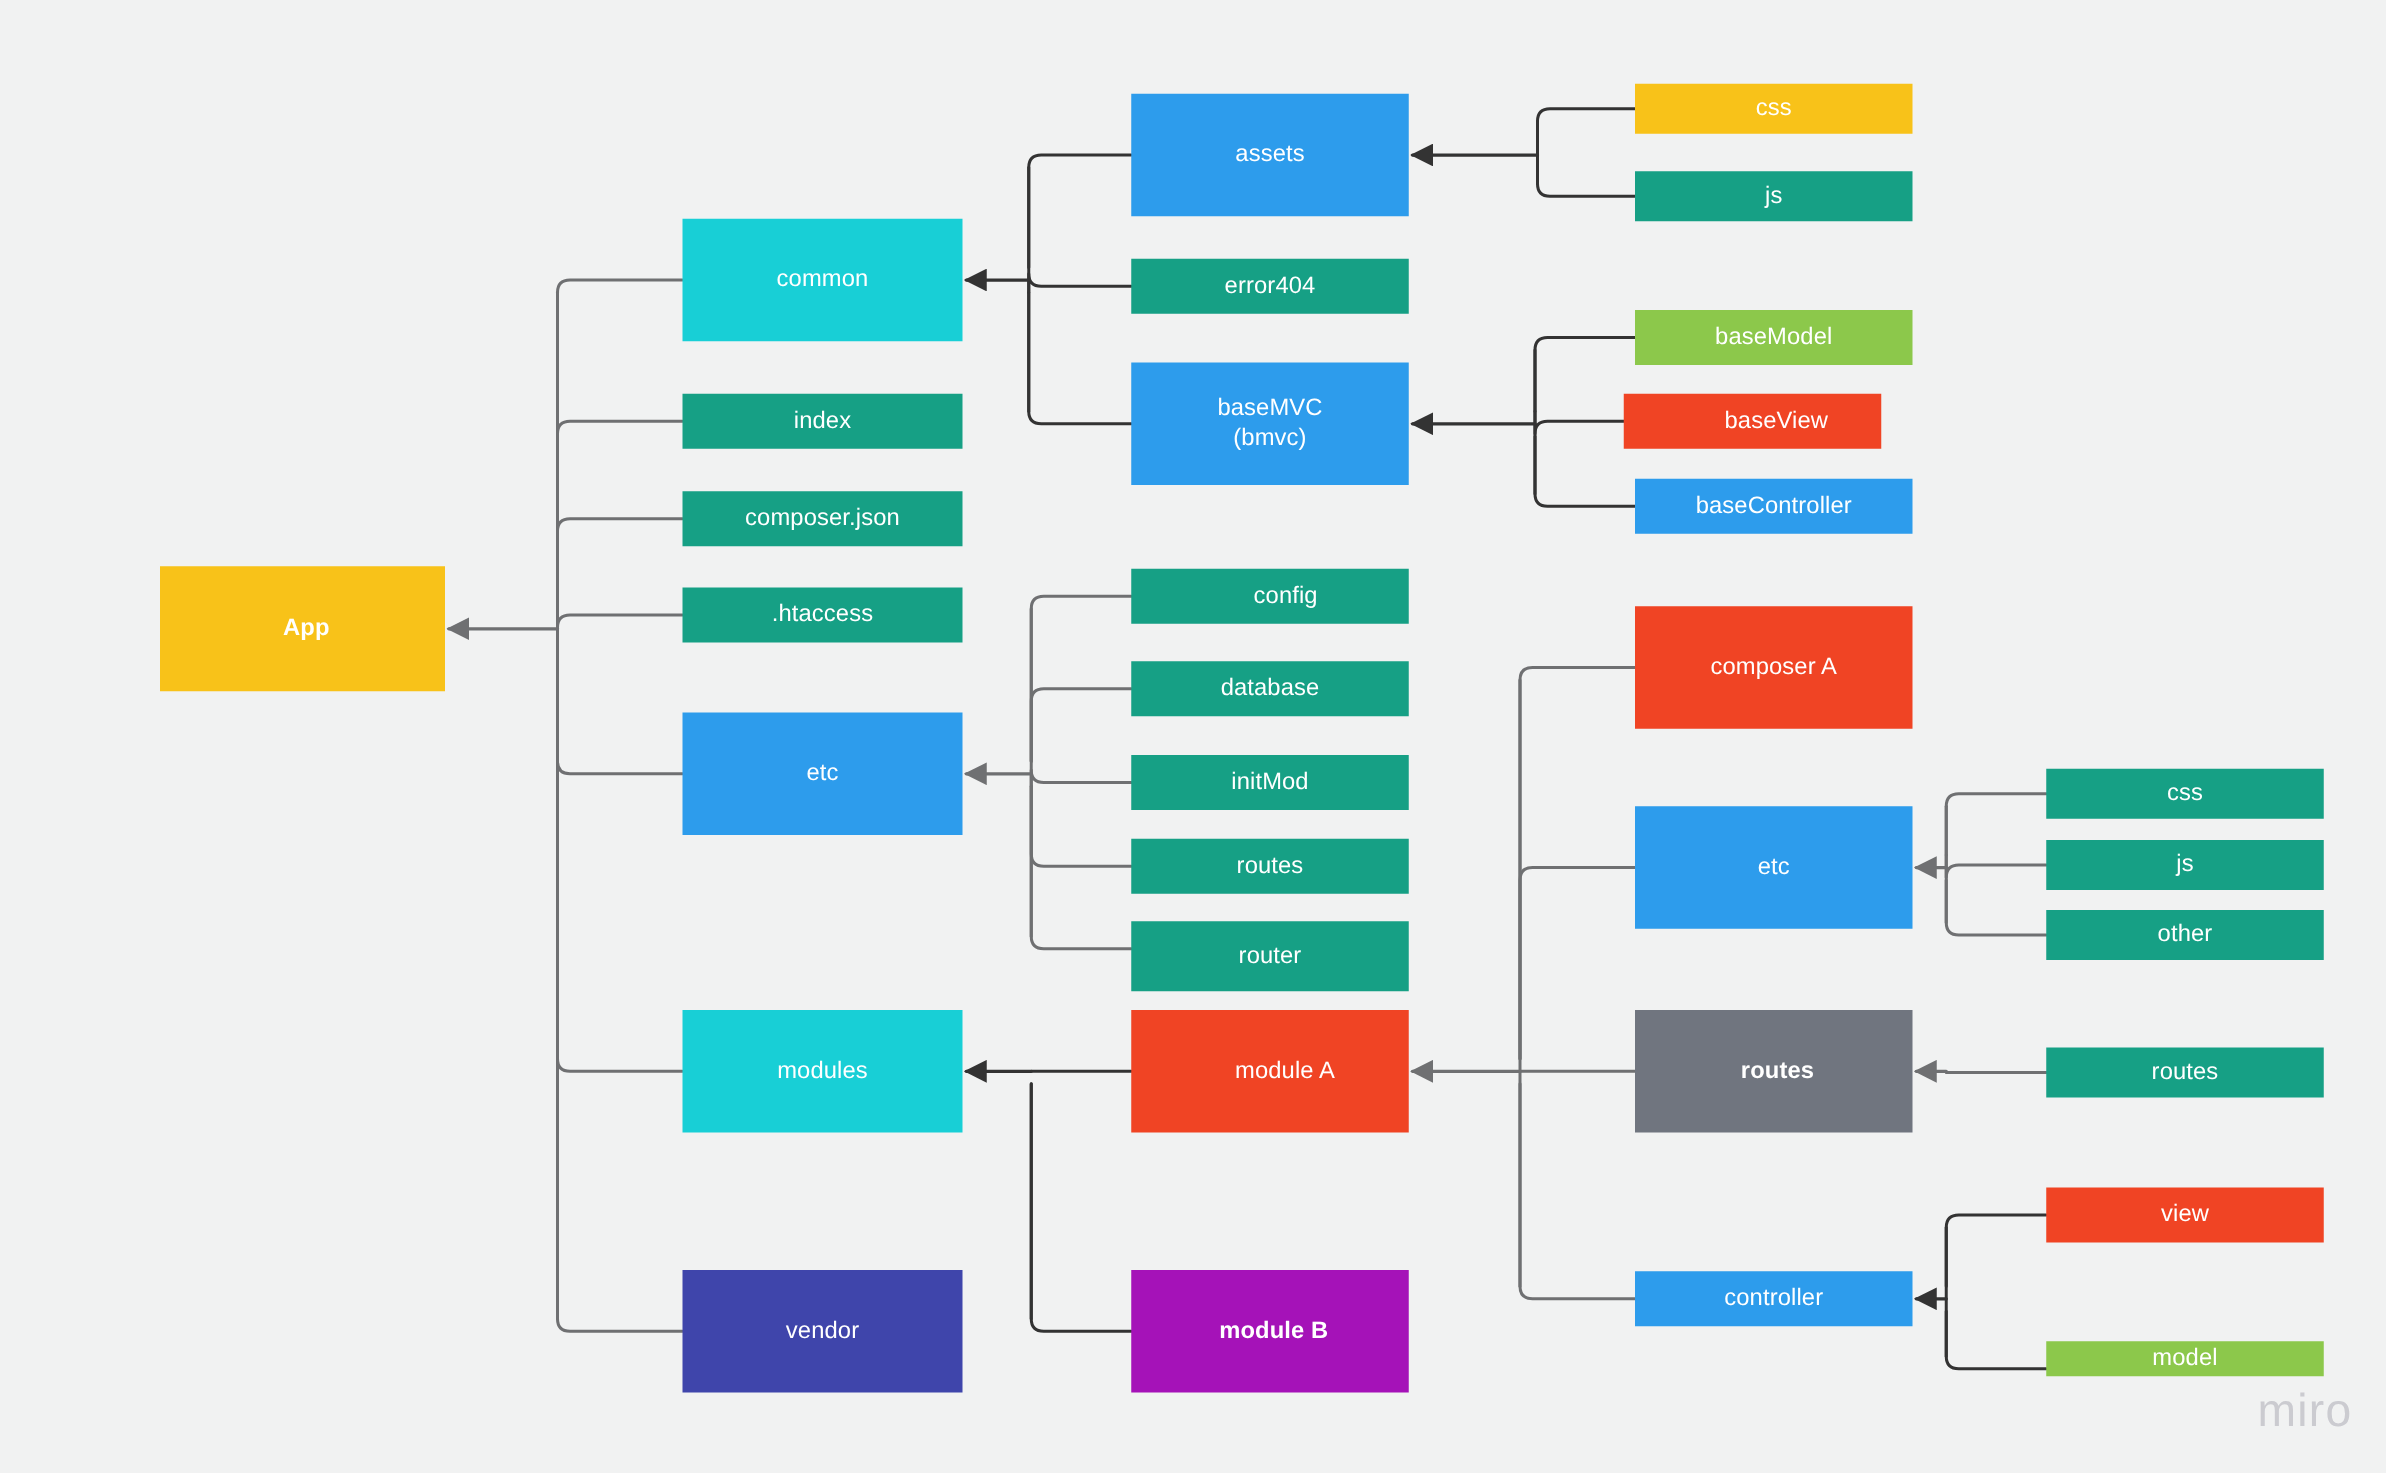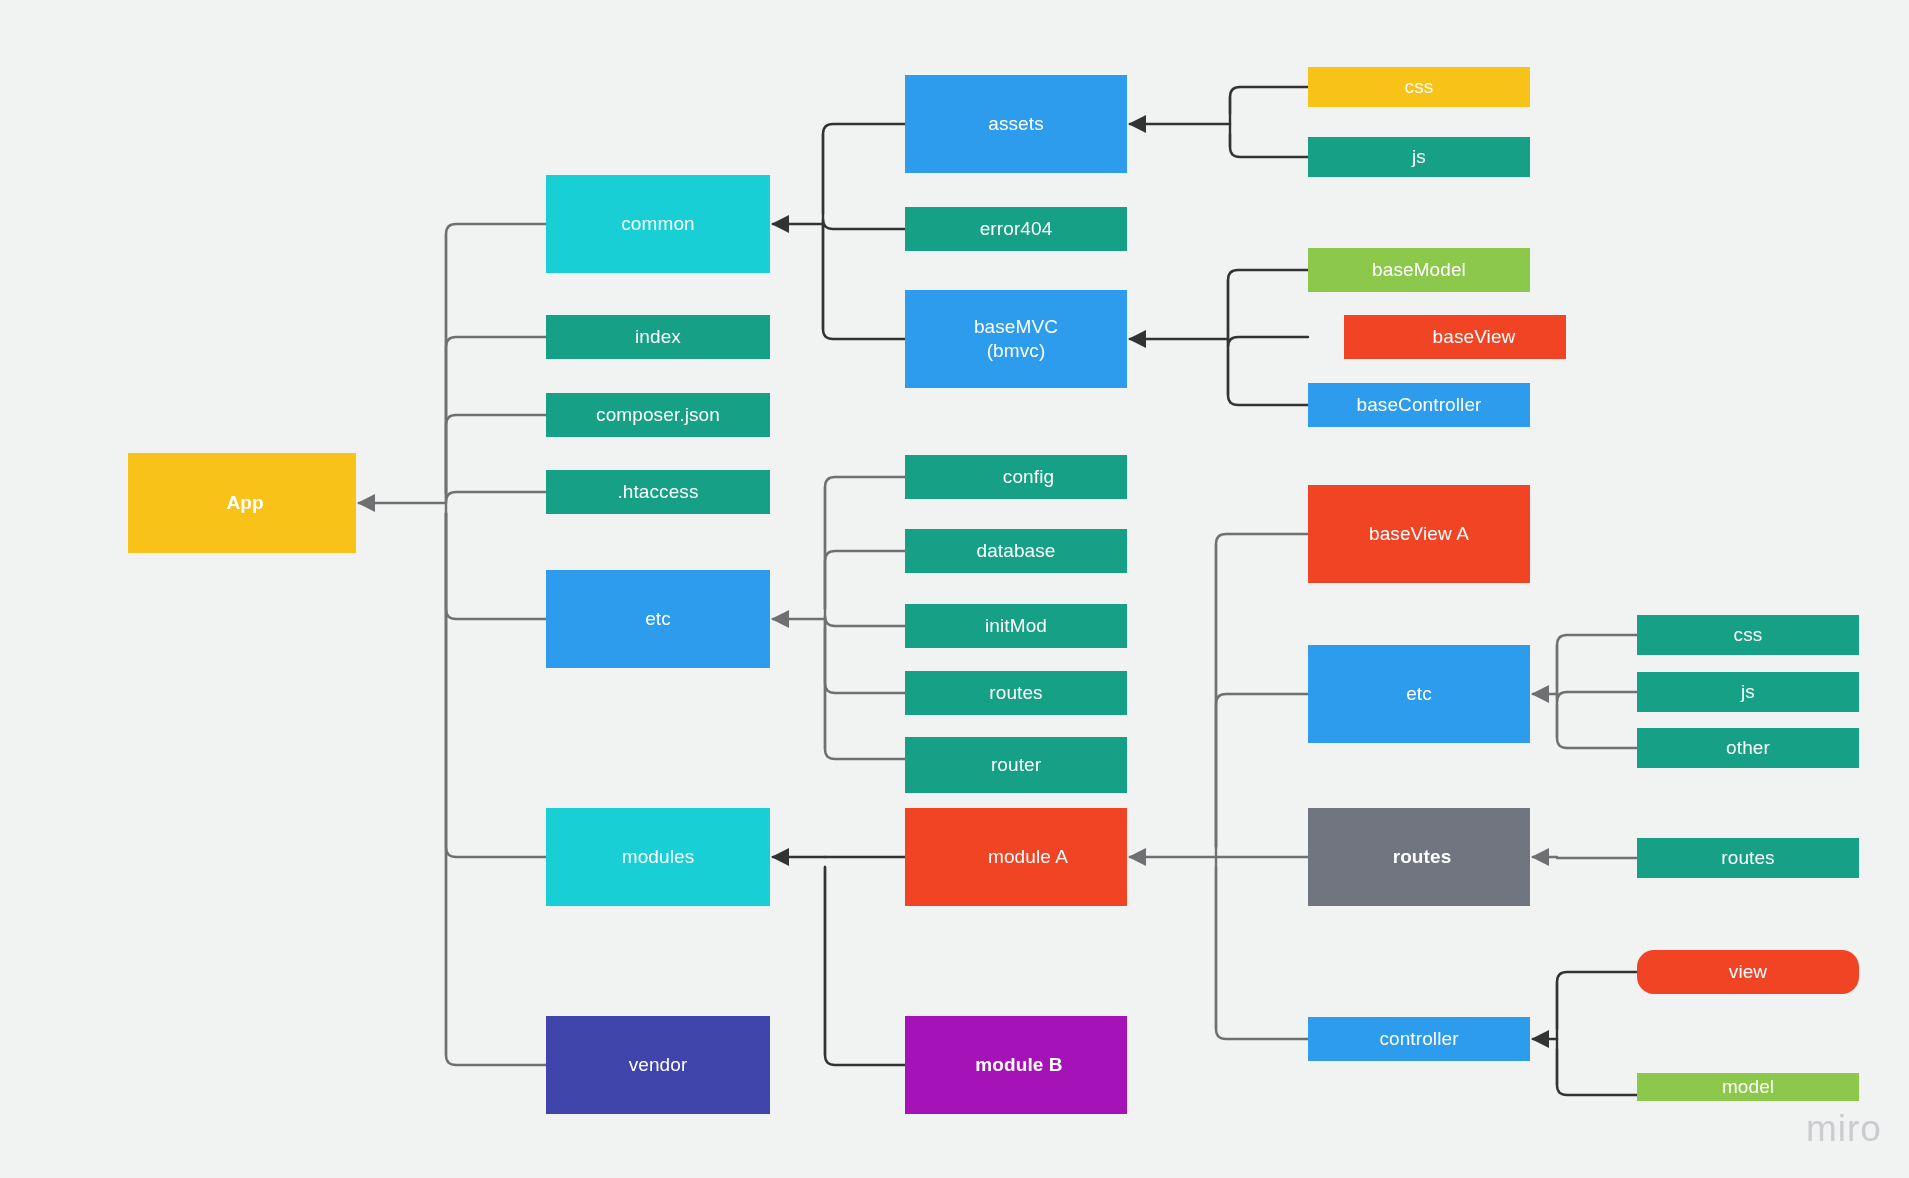--- a/index.html
+++ b/index.html
@@ -134,29 +134,29 @@
       <div class="node" style="left: 905px; top: 455px; width: 222px; height: 44px; background: rgb(22, 160, 133); padding-left: 31px;">config</div>
       <div class="node" style="left: 905px; top: 529px; width: 222px; height: 44px; background: rgb(22, 160, 133);">database</div>
       <div class="node" style="left: 905px; top: 604px; width: 222px; height: 44px; background: rgb(22, 160, 133);">initMod</div>
       <div class="node" style="left: 905px; top: 671px; width: 222px; height: 44px; background: rgb(22, 160, 133);">routes</div>
       <div class="node" style="left: 905px; top: 737px; width: 222px; height: 56px; background: rgb(22, 160, 133);">router</div>
       <div class="node" style="left: 905px; top: 808px; width: 222px; height: 98px; background: rgb(240, 68, 36); padding-left: 30px;">module A</div>
       <div class="node bold" style="left: 905px; top: 1016px; width: 222px; height: 98px; background: rgb(165, 18, 184);">module B</div>
       <div class="node" style="left: 1308px; top: 67px; width: 222px; height: 40px; background: rgb(248, 194, 25);">css</div>
       <div class="node" style="left: 1308px; top: 137px; width: 222px; height: 40px; background: rgb(22, 160, 133);">js</div>
       <div class="node" style="left: 1308px; top: 248px; width: 222px; height: 44px; background: rgb(140, 200, 75);">baseModel</div>
-      <div class="node" style="left: 1344px; top: 315px; width: 222px; height: 44px; background: rgb(240, 68, 36); padding-left: 44px;">baseView</div>
+      <div class="node" style="left: 1299px; top: 315px; width: 206px; height: 44px; background: rgb(240, 68, 36); padding-left: 44px;">baseView</div>
       <div class="node" style="left: 1308px; top: 383px; width: 222px; height: 44px; background: rgb(45, 156, 236);">baseController</div>
-      <div class="node" style="left: 1308px; top: 485px; width: 222px; height: 98px; background: rgb(240, 68, 36);">baseView A</div>
+      <div class="node" style="left: 1308px; top: 485px; width: 222px; height: 98px; background: rgb(240, 68, 36);">composer A</div>
       <div class="node" style="left: 1308px; top: 645px; width: 222px; height: 98px; background: rgb(45, 156, 236);">etc</div>
       <div class="node bold" style="left: 1308px; top: 808px; width: 222px; height: 98px; background: rgb(112, 117, 127);">routes</div>
       <div class="node" style="left: 1308px; top: 1017px; width: 222px; height: 44px; background: rgb(45, 156, 236);">controller</div>
       <div class="node" style="left: 1637px; top: 615px; width: 222px; height: 40px; background: rgb(22, 160, 133);">css</div>
       <div class="node" style="left: 1637px; top: 672px; width: 222px; height: 40px; background: rgb(22, 160, 133);">js</div>
       <div class="node" style="left: 1637px; top: 728px; width: 222px; height: 40px; background: rgb(22, 160, 133);">other</div>
       <div class="node" style="left: 1637px; top: 838px; width: 222px; height: 40px; background: rgb(22, 160, 133);">routes</div>
-      <div class="node" style="left: 1637px; top: 950px; width: 222px; height: 44px; background: rgb(240, 68, 36); border-radius: 17px;">view</div>
+      <div class="node" style="left: 1637px; top: 950px; width: 222px; height: 44px; background: rgb(240, 68, 36);">view</div>
       <div class="node" style="left: 1637px; top: 1073px; width: 222px; height: 28px; background: rgb(140, 200, 75);">model</div>
     </div>
 
   <div class="wm-plate" style="left:1790px; top:1104px; width:120px; height:40px;"></div>
   <div class="watermark" style="left:1806px; top:1108px;">miro</div>
 </div>
 
 </body></html>

